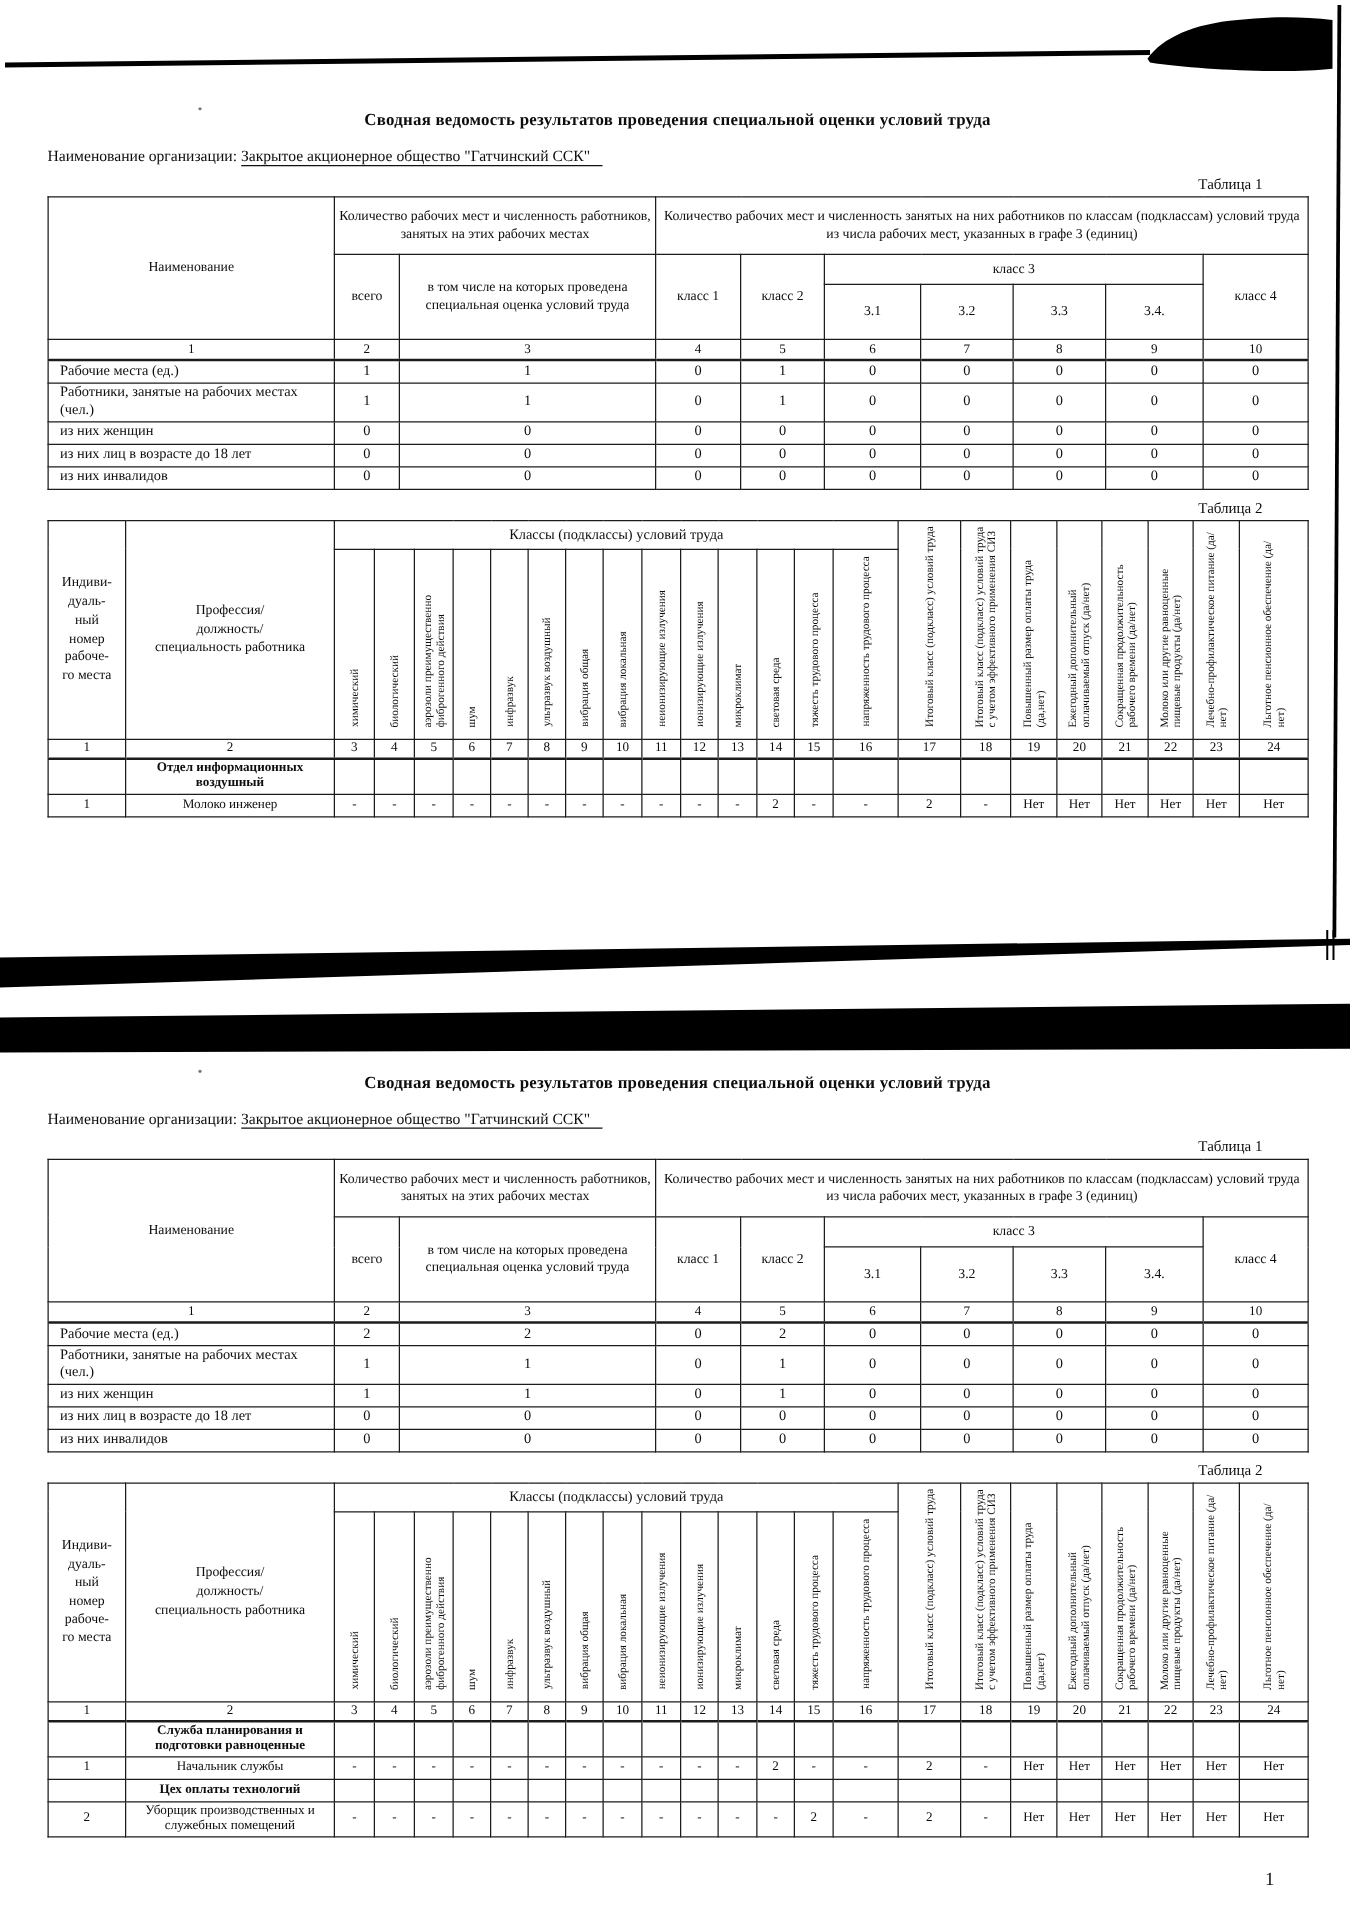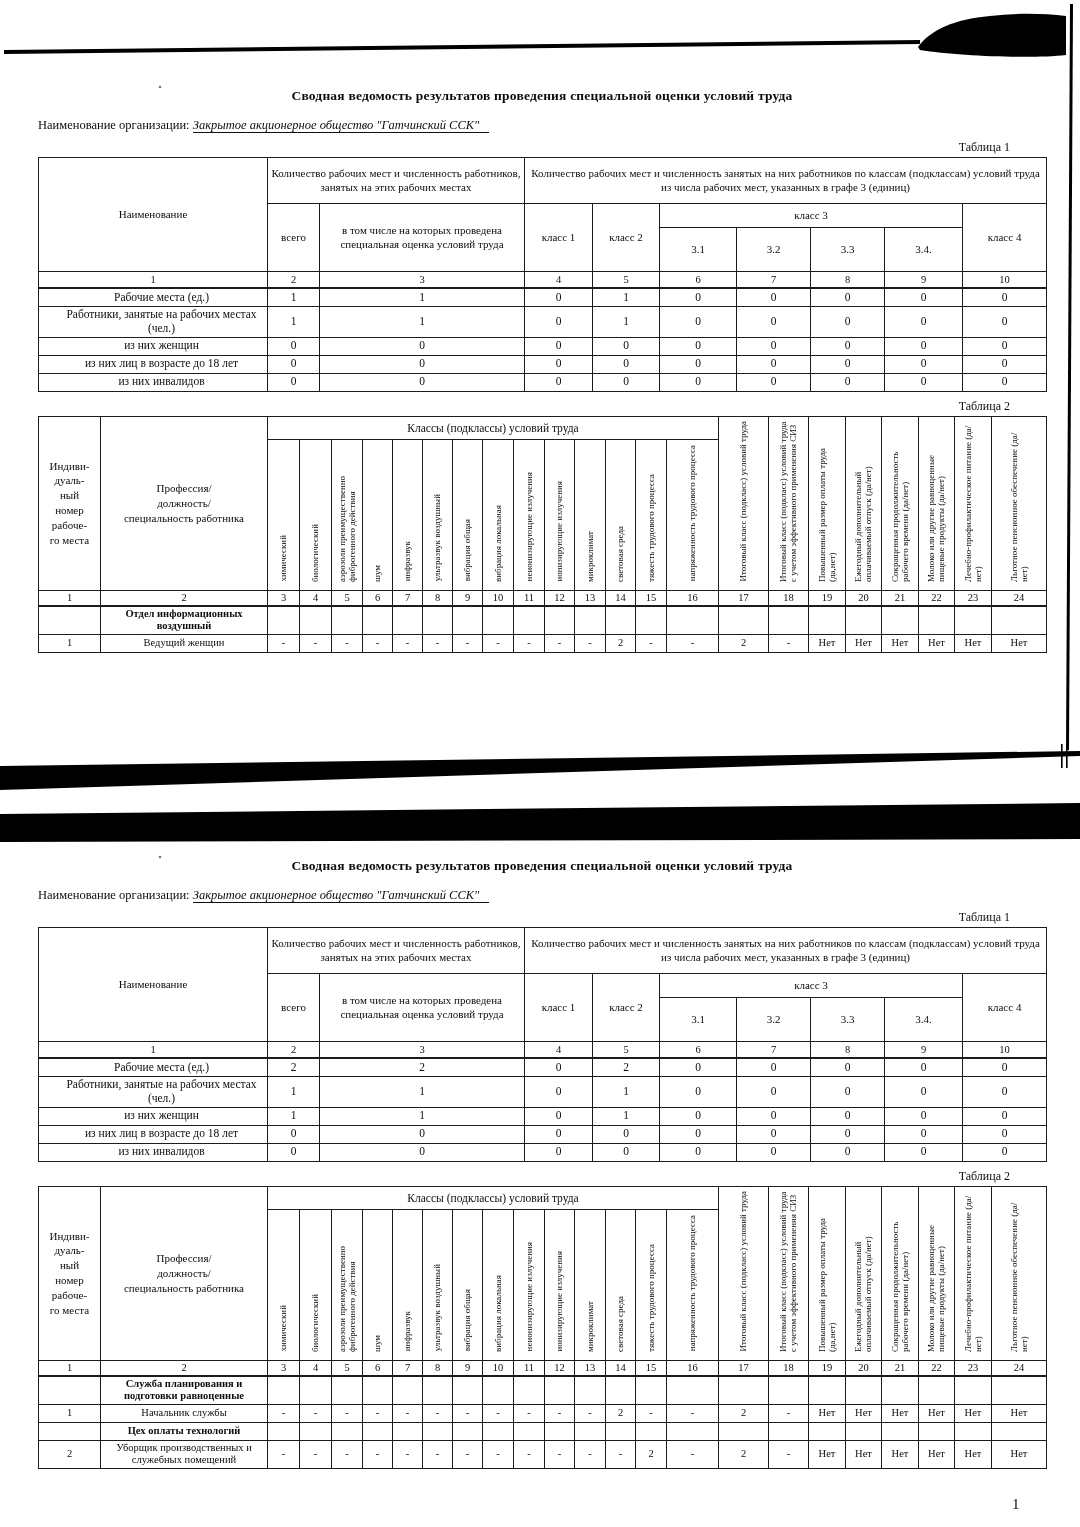--- a/index.html
+++ b/index.html
@@ -4,31 +4,31 @@
 <style>
   html,body { margin:0; padding:0; }
   body {
     width:1080px; height:1527px; position:relative; overflow:hidden;
     background:#ffffff; color:#0d0d0d;
     font-family:"Liberation Serif", serif;
   }
   .sheet { position:absolute; left:38px; width:1008px; }
   .doc-title { text-align:center; font-weight:bold; font-size:13.5px; margin-top:8px; letter-spacing:.2px; }
   .org-line { margin-top:14px; font-size:12.5px; }
-  .org-name { border-bottom:1px solid #111; padding-right:10px;font-style:italic; }
+  .org-name { border-bottom:1px solid #111; padding-right:10px; }
   .tbl-cap { text-align:right; font-size:12px; padding-right:36px; margin-top:7px; margin-bottom:2px;font-family:Liberation Serif, serif; }
   table { border-collapse:collapse; table-layout:fixed; width:1008px; background:#fff; }
   th,td { border:1px solid #1c1c1c; font-weight:normal; overflow:hidden; }
 
   
   .t1 th { font-size:11px; padding:1px 3px; text-align:center; vertical-align:middle; line-height:1.25; }
   .t1 .r1 { height:46px; } .t1 .r2 { height:24px; } .t1 .r3 { height:44px; }
   .t1 .nums td { font-size:10.5px; height:15px; text-align:center; border-bottom-width:2px; padding:0; }
   .t1 tbody td { font-size:11.5px; text-align:center; padding:1px 2px; height:15px; line-height:1.2; }
-  .t1 tbody td.lbl { text-align:center; padding-left:19px;font-family:Liberation Serif, serif; }
+  .t1 tbody td.lbl { text-align:left; padding-left:9px;font-family:Liberation Serif, serif; }
 
   
   .t2 th { padding:1px; }
   .t2 .h1, .t2 .h2 { white-space:pre-line; font-size:11px; vertical-align:middle; line-height:1.35; }
   .t2 .grp { font-size:11.5px; height:20px; text-align:center; vertical-align:middle; }
   .t2 .rvert { height:148px; }
   .t2 .vert { vertical-align:bottom; text-align:center; padding:2px 0 4px; }
   .t2 .vert span { writing-mode:vertical-rl; transform:rotate(180deg); display:inline-block;
                    font-size:9px; line-height:1.12; max-height:140px; text-align:left; }
   .t2 .vert.tall span { max-height:163px; }
@@ -288,21 +288,21 @@
           <td></td>
           <td></td>
           <td></td>
           <td></td>
           <td></td>
           <td></td>
           <td></td>
         </tr>
         <tr>
           <td>1</td>
-          <td>Ведущий женщин</td>
+          <td>Молоко инженер</td>
           <td>-</td>
           <td>-</td>
           <td>-</td>
           <td>-</td>
           <td>-</td>
           <td>-</td>
           <td>-</td>
           <td>-</td>
           <td>-</td>
           <td>-</td>

